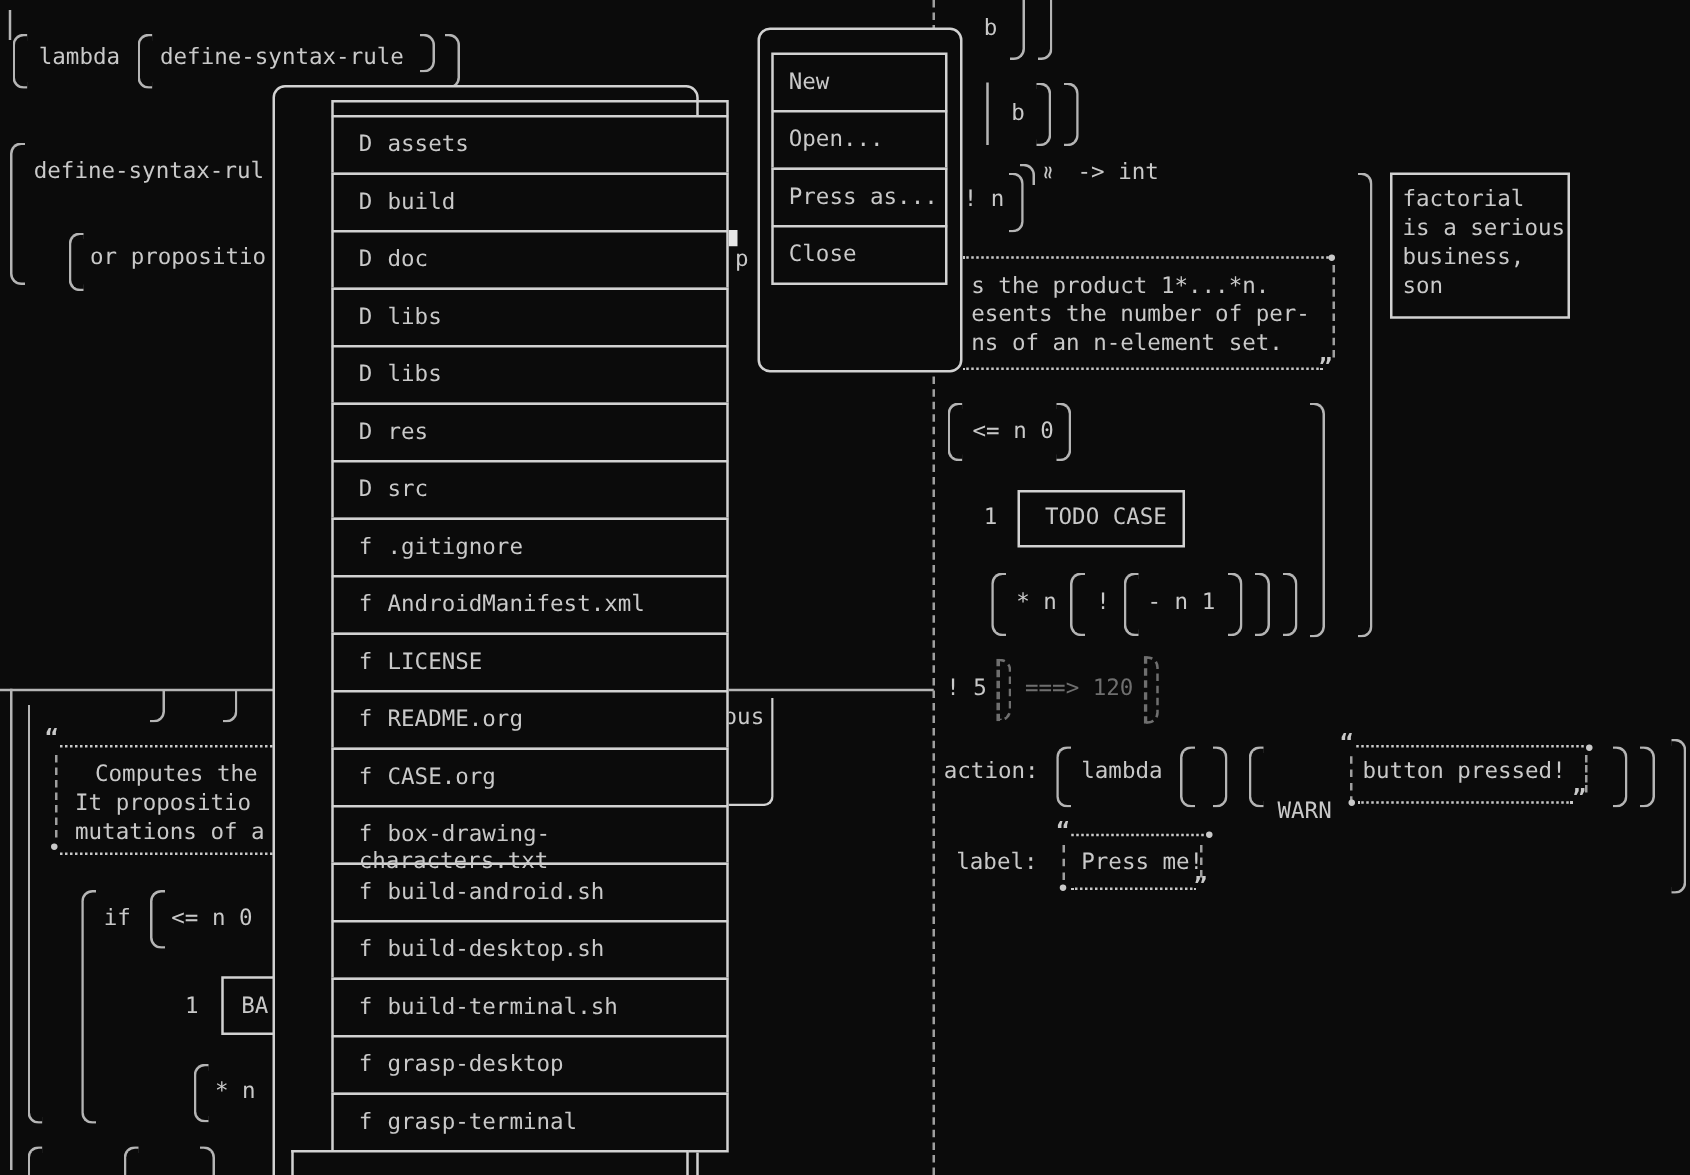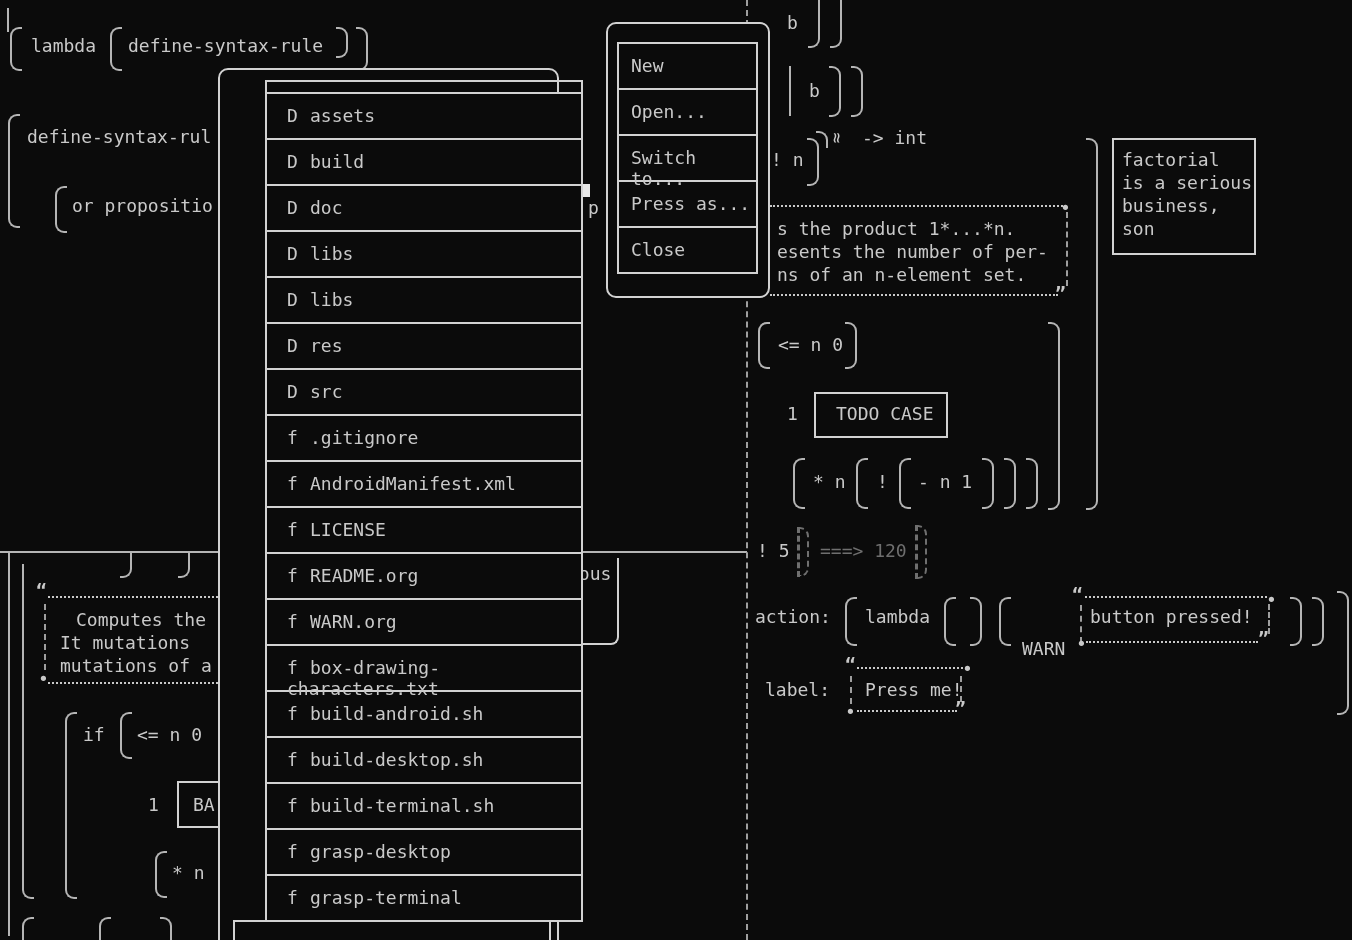--- a/index.html
+++ b/index.html
@@ -78,21 +78,21 @@
 
     <div class="vl" style="left:8px;top:551px;height:385px;"></div>
     <div class="pc bo" style="left:120px;top:551px;height:27px;"></div>
     <div class="pc bo" style="left:178px;top:551px;height:27px;"></div>
     <div class="po bo" style="left:22px;top:564px;height:335px;"></div>
 
     <span class="t q" style="left:36px;top:580px;">“</span>
     <div class="dot-h" style="left:48px;top:596px;width:170px;"></div>
     <div class="dash-v" style="left:44px;top:604px;height:66px;"></div>
     <span class="t" style="left:76px;top:609px;">Computes the p</span>
-    <span class="t" style="left:60px;top:632px;">It mutations</span>
+    <span class="t" style="left:60px;top:632px;">It propositio</span>
     <span class="t" style="left:60px;top:655px;">mutations of a</span>
     <span class="t" style="left:38px;top:668px;">•</span>
     <div class="dot-h" style="left:48px;top:682px;width:170px;"></div>
 
     <div class="po" style="left:65px;top:712px;height:187px;"></div>
     <span class="t" style="left:83px;top:724px;">if</span>
     <div class="po" style="left:120px;top:712px;height:47px;"></div>
     <span class="t" style="left:137px;top:724px;">&lt;= n 0</span>
 
     <span class="t" style="left:148px;top:794px;">1</span>
@@ -226,21 +226,21 @@
       <div class="file-row"><span class="icon">D</span><span>src</span></div>
 
       <div class="file-row"><span class="icon">f</span><span>.gitignore</span></div>
 
       <div class="file-row"><span class="icon">f</span><span>AndroidManifest.xml</span></div>
 
       <div class="file-row"><span class="icon">f</span><span>LICENSE</span></div>
 
       <div class="file-row"><span class="icon">f</span><span>README.org</span></div>
 
-      <div class="file-row"><span class="icon">f</span><span>WARN.org</span></div>
+      <div class="file-row"><span class="icon">f</span><span>CASE.org</span></div>
 
       <div class="file-row"><span class="icon">f</span><span>box-drawing-characters.txt</span></div>
 
       <div class="file-row"><span class="icon">f</span><span>build-android.sh</span></div>
 
       <div class="file-row"><span class="icon">f</span><span>build-desktop.sh</span></div>
 
       <div class="file-row"><span class="icon">f</span><span>build-terminal.sh</span></div>
 
       <div class="file-row"><span class="icon">f</span><span>grasp-desktop</span></div>
@@ -249,20 +249,19 @@
     </div>
   <div class="file-partial"></div>
 
   <div id="menu-panel"></div>
   <div id="menu-list">
 
       <div class="menu-item"><span>New</span></div>
 
       <div class="menu-item"><span>Open...</span></div>
 
-      <div class="menu-item"><span>Switch to...</span></div>
 
       <div class="menu-item"><span>Press as...</span></div>
 
       <div class="menu-item"><span>Close</span></div>
     </div>
 
 </div>
 
 </body></html>

